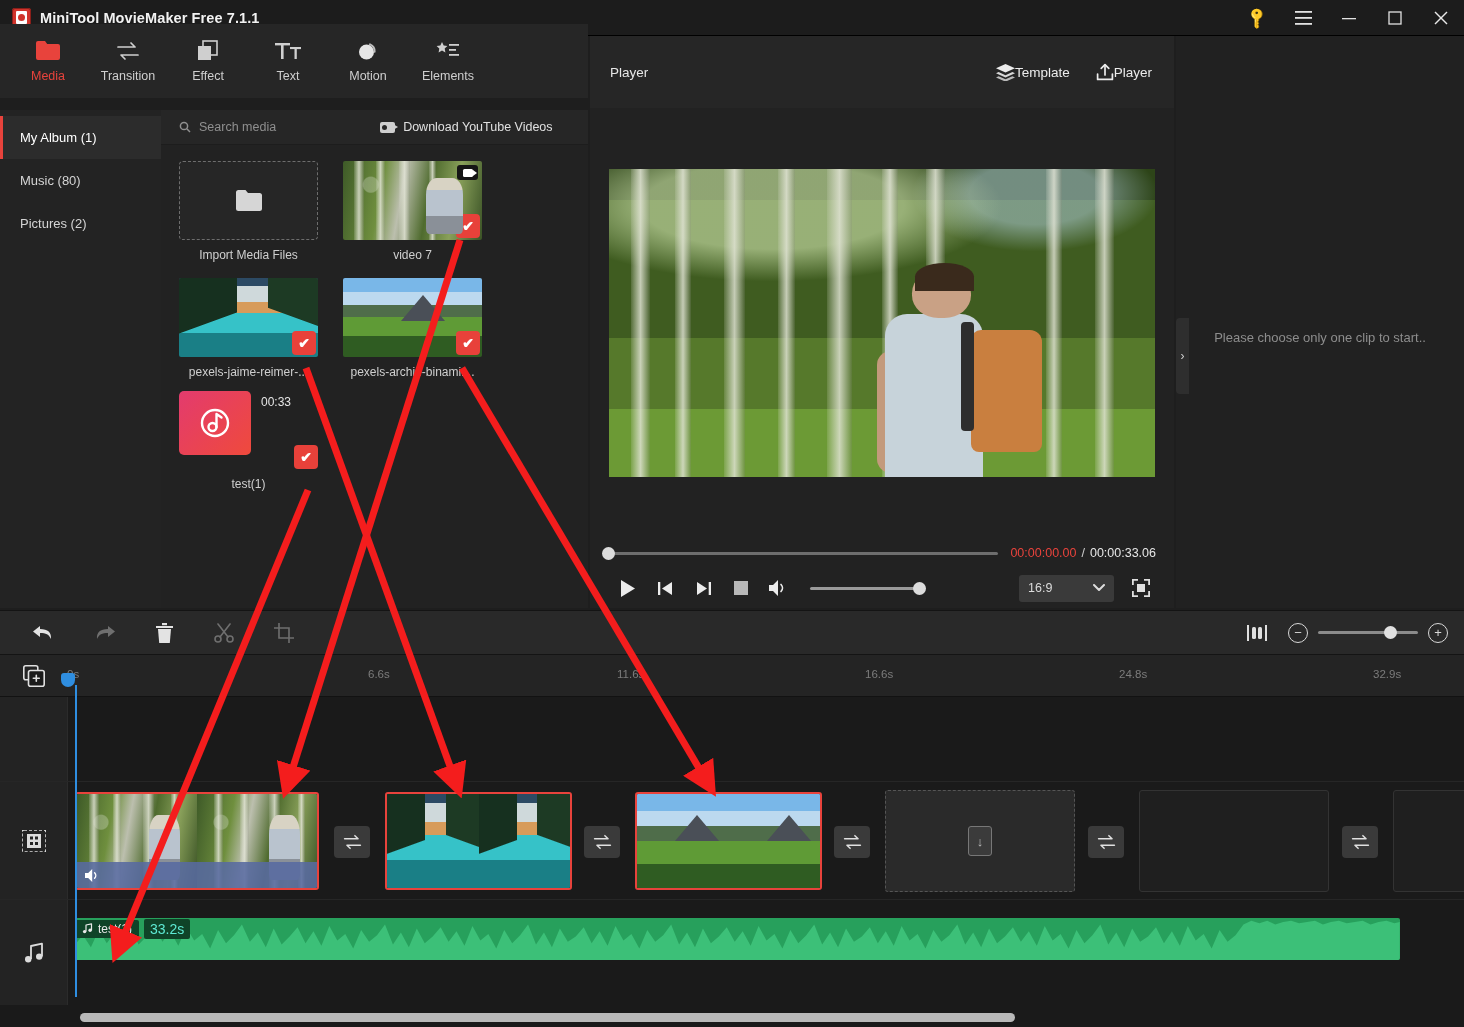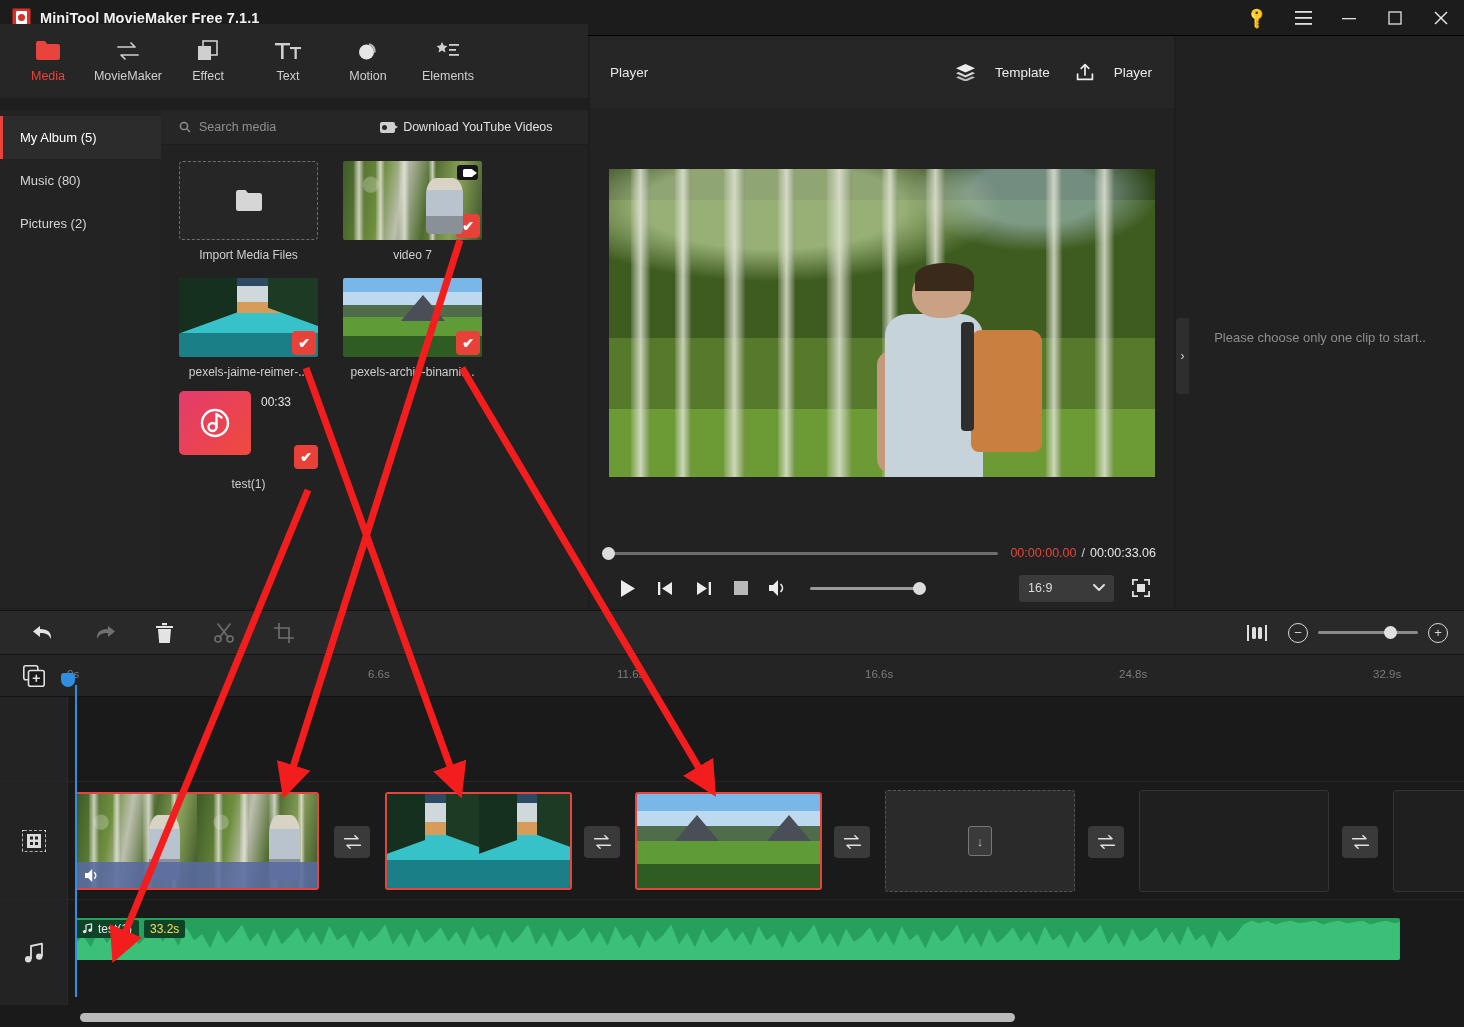--- a/index.html
+++ b/index.html
@@ -150,21 +150,21 @@
   }
 
   
   .player {
     position:absolute; left:590px; top:36px; width:584px; height:572px;
     background:#222;
   }
   .player-head { height:72px; display:flex; align-items:center; background:#262626; }
   .player-head .lbl { margin-left:20px; font-size:13.5px; color:#e6e6e6; }
   .ph-actions { margin-left:auto; display:flex; align-items:center; gap:26px; margin-right:22px; }
-  .ph-btn { display:flex; align-items:center; gap:20px; cursor:pointer; font-size:13.5px; color:#ececec;}
+  .ph-btn { display:flex; align-items:center; gap:0; cursor:pointer; font-size:13.5px; color:#ececec;}
   .stage {
     position:absolute; left:0; top:72px; width:584px; height:430px;
     background:#222; display:flex; align-items:center; justify-content:center;
   }
   .video-frame {
     width:546px; height:308px; position:relative; overflow:hidden; background:#000;
   }
   .vid-bg{
     position:absolute; inset:0;
     background:
@@ -285,21 +285,21 @@
   .audio-clip{
     position:absolute; left:7px; top:18px; height:42px; background:#27a05c;
     border-radius:2px; overflow:hidden;
   }
   .aw { position:absolute; inset:0; }
   .a-label{
     position:absolute; left:7px; top:18px; height:21px; display:flex; align-items:center;
     gap:5px; z-index:5;
   }
   .a-name{background:#0f4328;color:#eaeaea;font-size:12px;padding:2px 7px;border-radius:2px;display:flex;align-items:center;gap:5px;}
-  .a-dur{background:#0f4328;color:#fde047;font-size:12px;padding:2px 6px;border-radius:2px;}
+  .a-dur{background:#0f4328;color:#5eead4;font-size:14px;padding:2px 6px;border-radius:2px;}
 
   .hscroll{
     position:absolute; left:80px; bottom:5px; width:935px; height:9px;
     background:#b9b9b9; border-radius:5px; cursor:pointer;
   }
 
   
   .arrows { position:absolute; left:0; top:0; width:1464px; height:1027px; pointer-events:none; z-index:60; }
 </style>
 </head>
@@ -348,21 +348,21 @@
           </svg>
       </span>
       <span>Media</span>
     </div>
     <div class="nav-item">
       <span class="ic">
         <svg width="24" height="20" viewBox="0 0 24 20" fill="none" stroke="#cfcfcf" stroke-width="1.7">
           <path d="M2 6h17l-4-4M22 14H5l4 4" stroke-linecap="round" stroke-linejoin="round"></path>
         </svg>
       </span>
-      <span>MovieMaker</span>
+      <span>Transition</span>
     </div>
     <div class="nav-item">
       <span class="ic">
         <svg width="22" height="22" viewBox="0 0 22 22">
           <rect x="6" y="1" width="14" height="14" fill="none" stroke="#cfcfcf" stroke-width="1.6"></rect>
           <rect x="1" y="6" width="13" height="14" fill="#cfcfcf"></rect>
         </svg>
       </span>
       <span>Effect</span>
     </div>
@@ -395,21 +395,21 @@
           <rect x="13" y="13" width="10" height="1.8"></rect>
         </svg>
       </span>
       <span>Elements</span>
     </div>
   </div>
 
   <div class="media-panel">
     <div class="cat-list">
       <div class="cat-item active">
-        <span>My Album (5)</span>
+        <span>My Album (1)</span>
       </div>
       <div class="cat-item">
         <span>Music (80)</span>
       </div>
       <div class="cat-item">
         <span>Pictures (2)</span>
       </div>
     </div>
 
     <div class="media-right">

